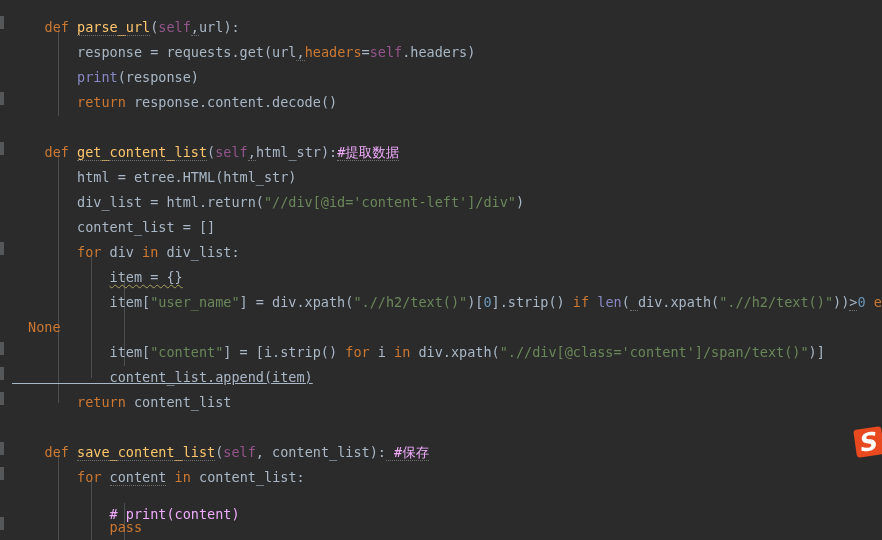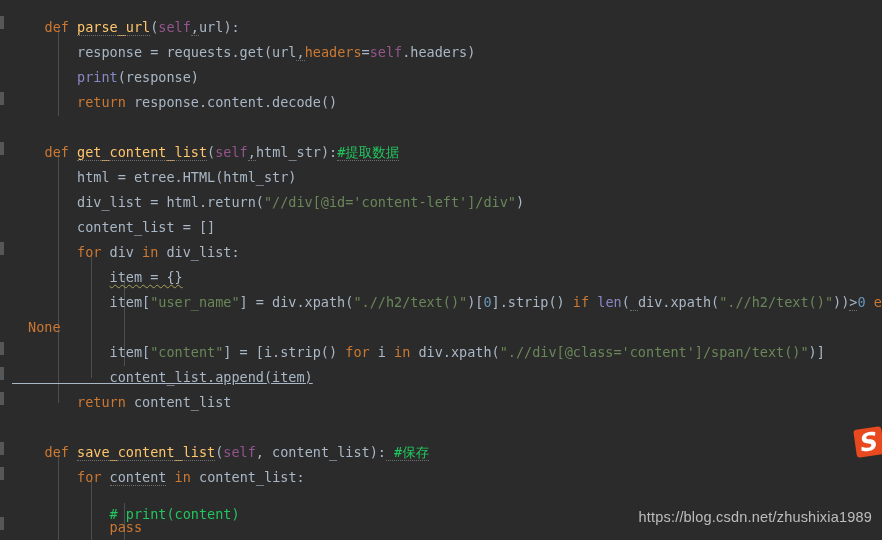--- a/index.html
+++ b/index.html
@@ -49,21 +49,21 @@
     height: 25px;
     line-height: 25px;
     white-space: pre;
     color: #a9b7c6;
   }
   .tok-kw      { color: #cc7832; }            
   .tok-fn      { color: #ffc66d; }            
   .tok-self    { color: #94558d; }            
   .tok-str     { color: #6a8759; }            
   .tok-num     { color: #6897bb; }            
-  .tok-com     { color: #22c55e; }            
+  .tok-com     { color: #f0abfc; }            
   .tok-builtin { color: #8888c6; }            
   .tok-plain   { color: #a9b7c6; }
 
   
   .warn {
     text-decoration: underline;
     text-decoration-style: wavy;
     text-decoration-color: #a9a25c;
     text-decoration-thickness: 1px;
     text-underline-offset: 2px;
@@ -172,15 +172,14 @@
       <div class="line" style="top: 465px;"><span class="tok-plain">        </span><span class="tok-kw">for</span><span class="tok-plain"> </span><span class="tok-plain typo">content</span><span class="tok-plain"> </span><span class="tok-kw">in</span><span class="tok-plain"> content_list:</span></div>
       <div class="line" style="top: 502px;"><span class="tok-plain">            </span><span class="tok-com"># print(content)</span></div>
       <div class="line" style="top: 515px;"><span class="tok-plain">            </span><span class="tok-kw">pass</span></div>
     </div>
 
   <div class="csdn-logo">
     <div class="sq"></div>
     <div class="s">S</div>
   </div>
 
-  <div class="watermark">https://blog.csdn.net/zhushixia1989</div>
 
 </div>
 
 </body></html>

